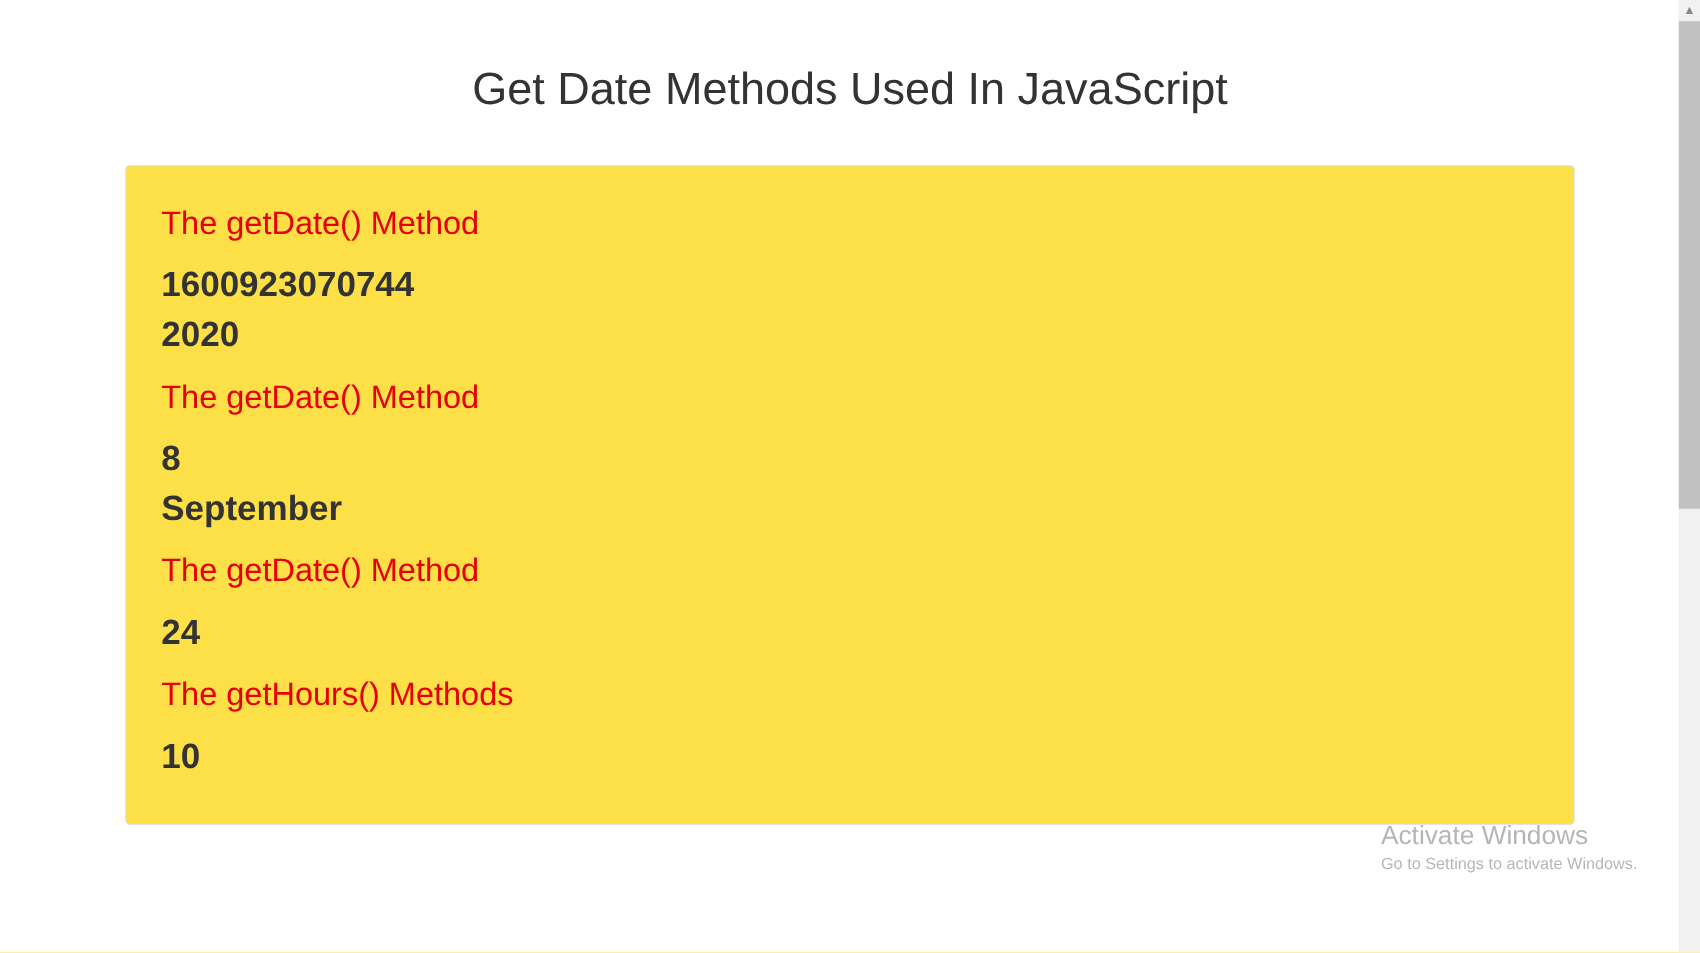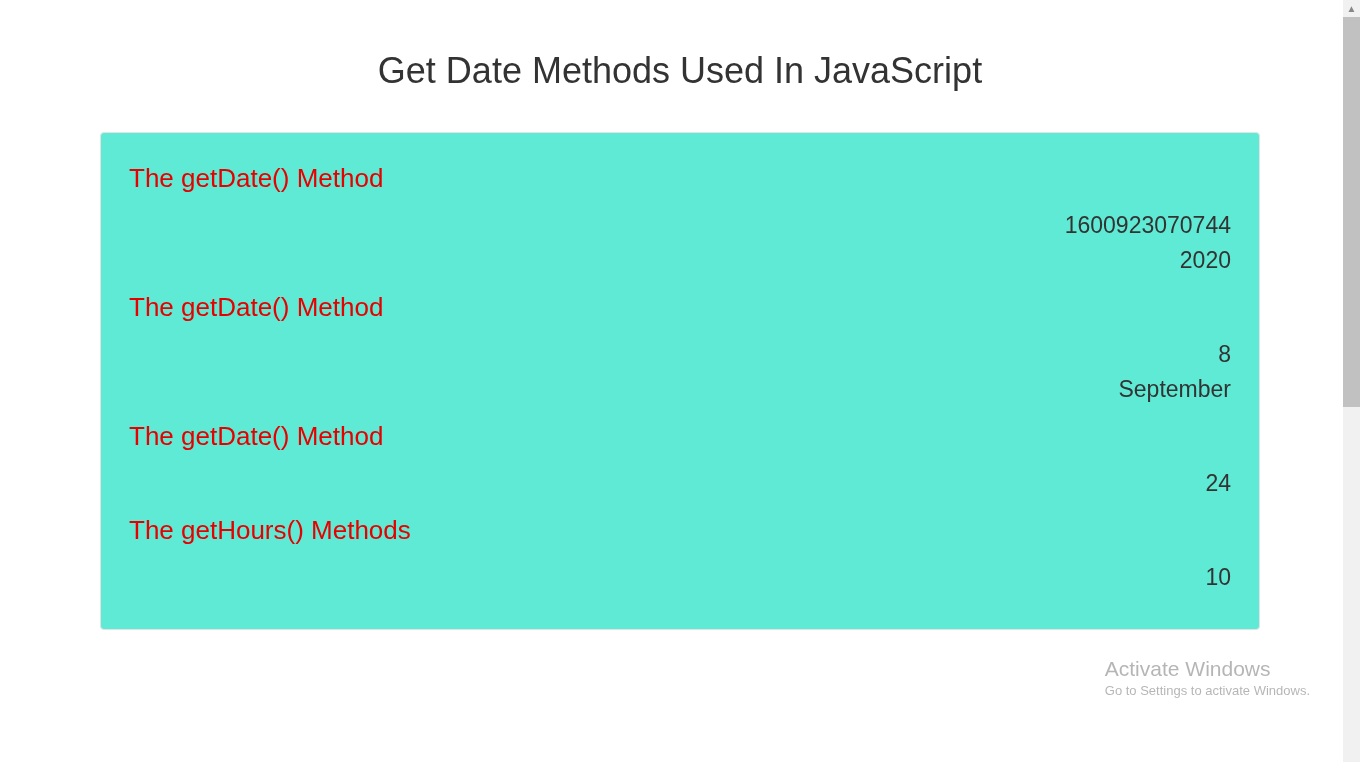--- a/index.html
+++ b/index.html
@@ -19,41 +19,40 @@
       padding: 50px 100px 16px 100px;
     }
     .page-title {
       text-align: center;
       font-size: 36px;
       font-weight: 500;
       color: #333333;
       margin-bottom: 40px;
     }
     .content-box {
-      background: #5eead4;
+      background: #fde047;
       border: 1px solid #e3e3e3;
       border-radius: 4px;
       padding: 30px 28px;
     }
     .method-heading {
       color: #e60000;
       font-size: 26px;
       font-weight: 400;
       margin-bottom: 18px;
       margin-top: 18px;
     }
     .method-heading:first-child {
       margin-top: 0;
     }
     .method-value {
       color: #333333;
-      font-size: 23px;
-      font-weight: 400;
+      font-size: 28px;
+      font-weight: 700;
       margin-bottom: 8px;
-      text-align: right;
     }
     .scrollbar-track {
       position: absolute;
       right: 0;
       top: 0;
       width: 17px;
       height: 762px;
       background: #f1f1f1;
     }
     .scrollbar-up-arrow, .scrollbar-down-arrow {

